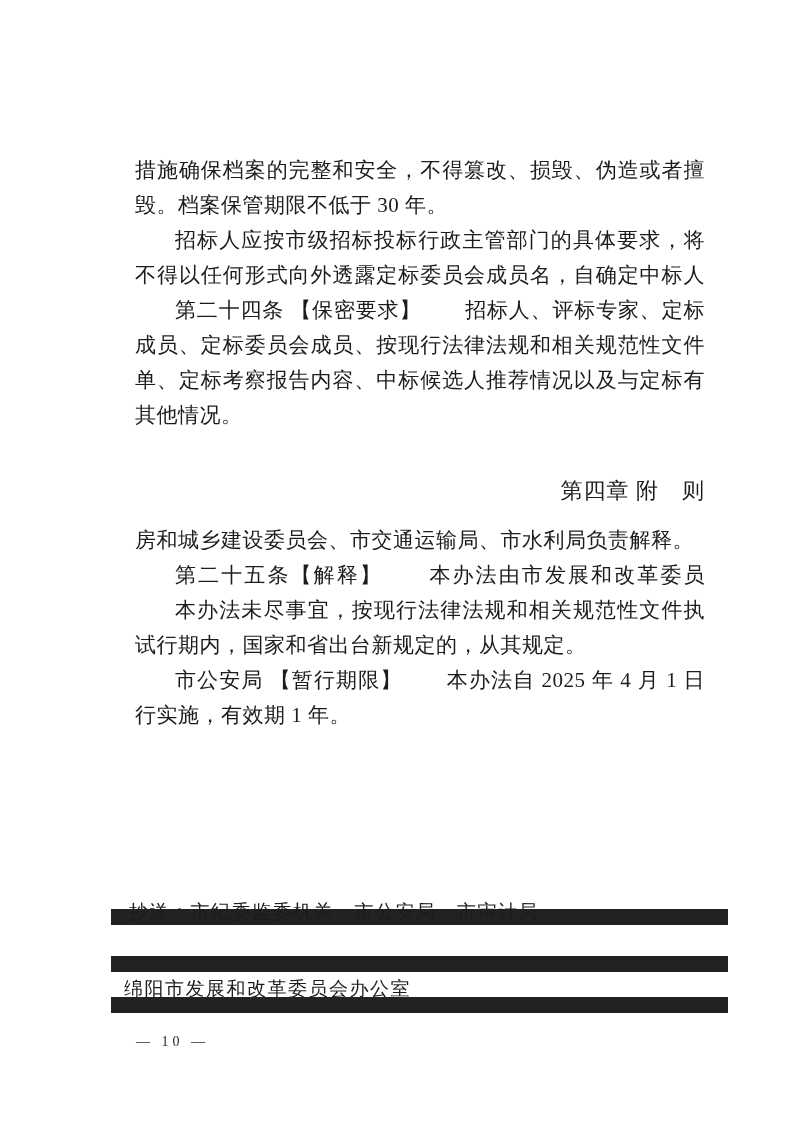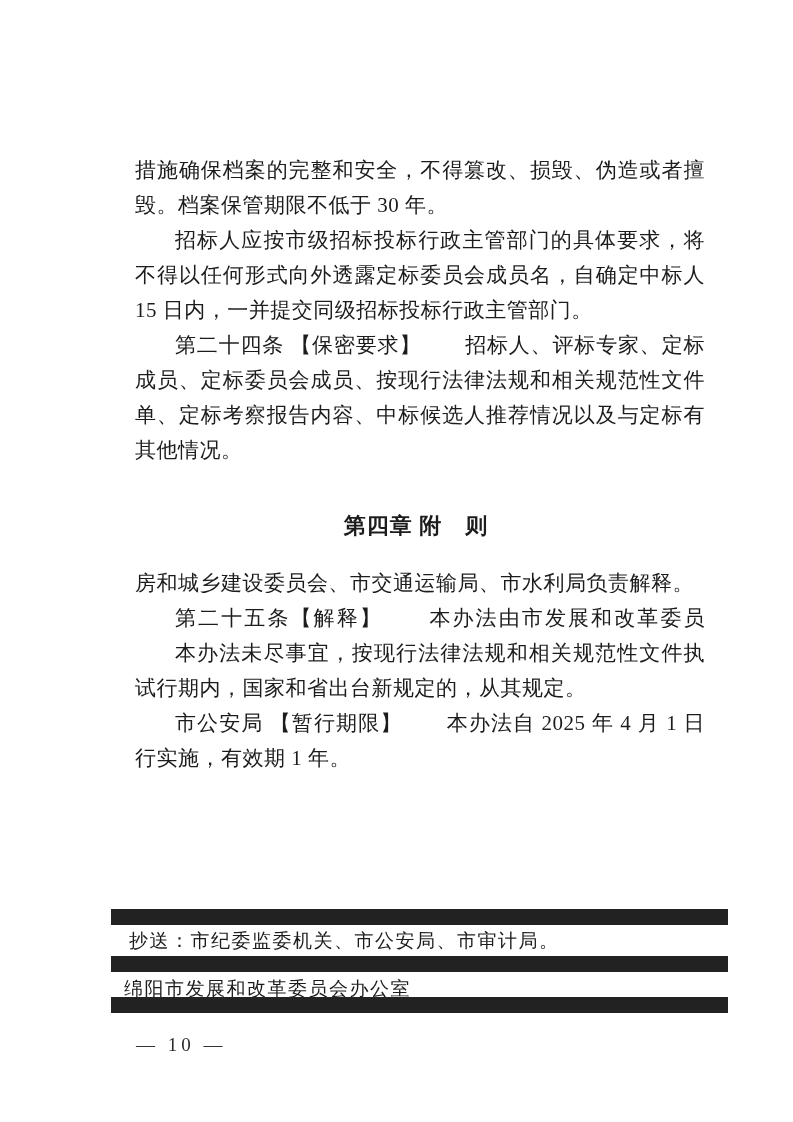--- a/index.html
+++ b/index.html
@@ -34,43 +34,43 @@
   .line.indent { text-indent: 40px; }
   .line.fill {
     text-align: justify;
     text-align-last: justify;
     text-justify: inter-ideograph;
   }
   .seg { white-space: pre-wrap; text-align: center; }
   .seg.bold { font-weight: normal; }
   .chapter-heading {
     font-size: 22px;
-    font-weight: bold;
+    font-weight: normal;
     line-height: 35px;
     height: 35px;
-    text-align: center;
+    text-align: right;
     margin-top: 40px;
-    margin-bottom: 23px;
+    margin-bottom: 15px;
     white-space: pre-wrap;
     letter-spacing: 1px;
   }
   
   .rule {
     position: absolute;
     left: 95px;
     width: 617px;
     background: #222222;
   }
   .rule-1 { top: 893px; height: 3px; }
   .rule-2 { top: 940px; height: 2px; }
   .rule-3 { top: 981px; height: 3px; }
   .cc-row {
     position: absolute;
     left: 95px;
-    top: 901px;
+    top: 872px;
     width: 617px;
     height: 43px;
     padding-left: 18px;
     padding-top: 11px;
     font-size: 19px;
     letter-spacing: 1.5px;
     white-space: pre-wrap;
   }
   .issuer-row {
     position: absolute;
@@ -82,37 +82,36 @@
     display: flex;
     justify-content: space-between;
     font-size: 19px;
     letter-spacing: 1.5px;
     white-space: pre-wrap;
   }
   .page-number {
     position: absolute;
     left: 112px;
     top: 1010px;
-    font-size: 19px;
+    font-size: 14px;
     letter-spacing: 4px;
     color: #2a2a2a;
     white-space: pre-wrap;
   }
 </style>
 </head>
 <body>
 
 <div class="page">
 
   <div class="doc-body">
       <div class="line fill"><span class="seg">措施确保档案的完整和安全，不得篡改、损毁、伪造或者擅自销</span></div>
       <div class="line"><span class="seg">毁。档案保管期限不低于 30 年。</span></div>
       <div class="line indent fill"><span class="seg">招标人应按市级招标投标行政主管部门的具体要求，将定标</span></div>
       <div class="line fill"><span class="seg">不得以任何形式向外透露定标委员会成员名，自确定中标人之日起</span></div>
-      <div class="line"><span class="seg">15 日内，一并提交同级招标投标行政主管部门。</span></div>
       <div class="line indent fill"><span class="seg bold">第二十四条 【保密要求】</span><span class="seg">　 招标人、评标专家、定标考察组</span></div>
       <div class="line fill"><span class="seg">成员、定标委员会成员、按现行法律法规和相关规范性文件执行</span></div>
       <div class="line fill"><span class="seg">单、定标考察报告内容、中标候选人推荐情况以及与定标有关的</span></div>
       <div class="line"><span class="seg">其他情况。</span></div>
       <div class="chapter-heading">第四章 附　则</div>
       <div class="line"><span class="seg">房和城乡建设委员会、市交通运输局、市水利局负责解释。</span></div>
       <div class="line indent fill"><span class="seg bold">第二十五条【解释】</span><span class="seg">　 本办法由市发展和改革委员会、市住</span></div>
       <div class="line indent fill"><span class="seg">本办法未尽事宜，按现行法律法规和相关规范性文件执行。</span></div>
       <div class="line"><span class="seg">试行期内，国家和省出台新规定的，从其规定。</span></div>
       <div class="line indent fill"><span class="seg bold">市公安局 【暂行期限】</span><span class="seg">　 本办法自 2025 年 4 月 1 日起暂</span></div>

